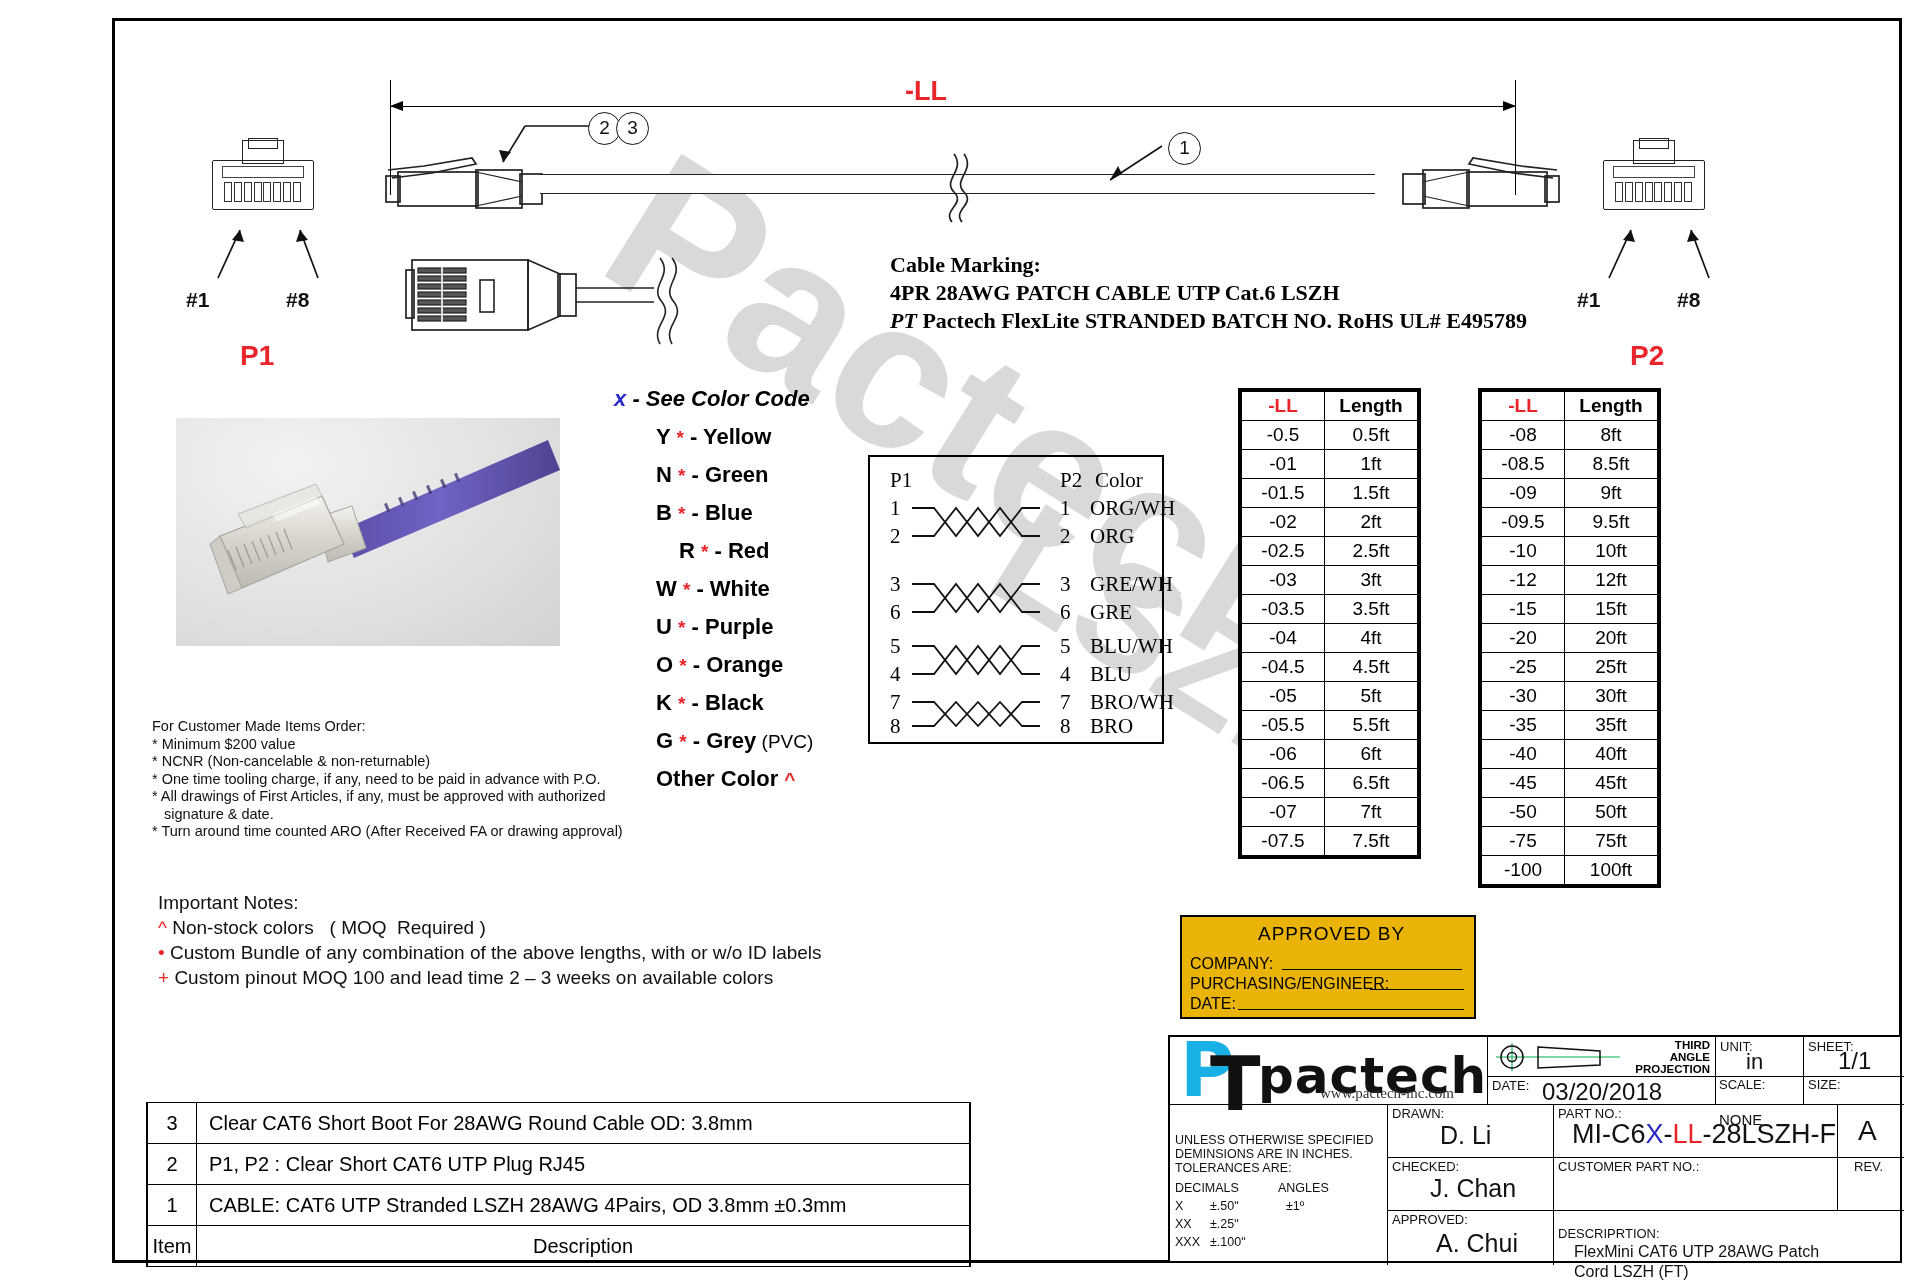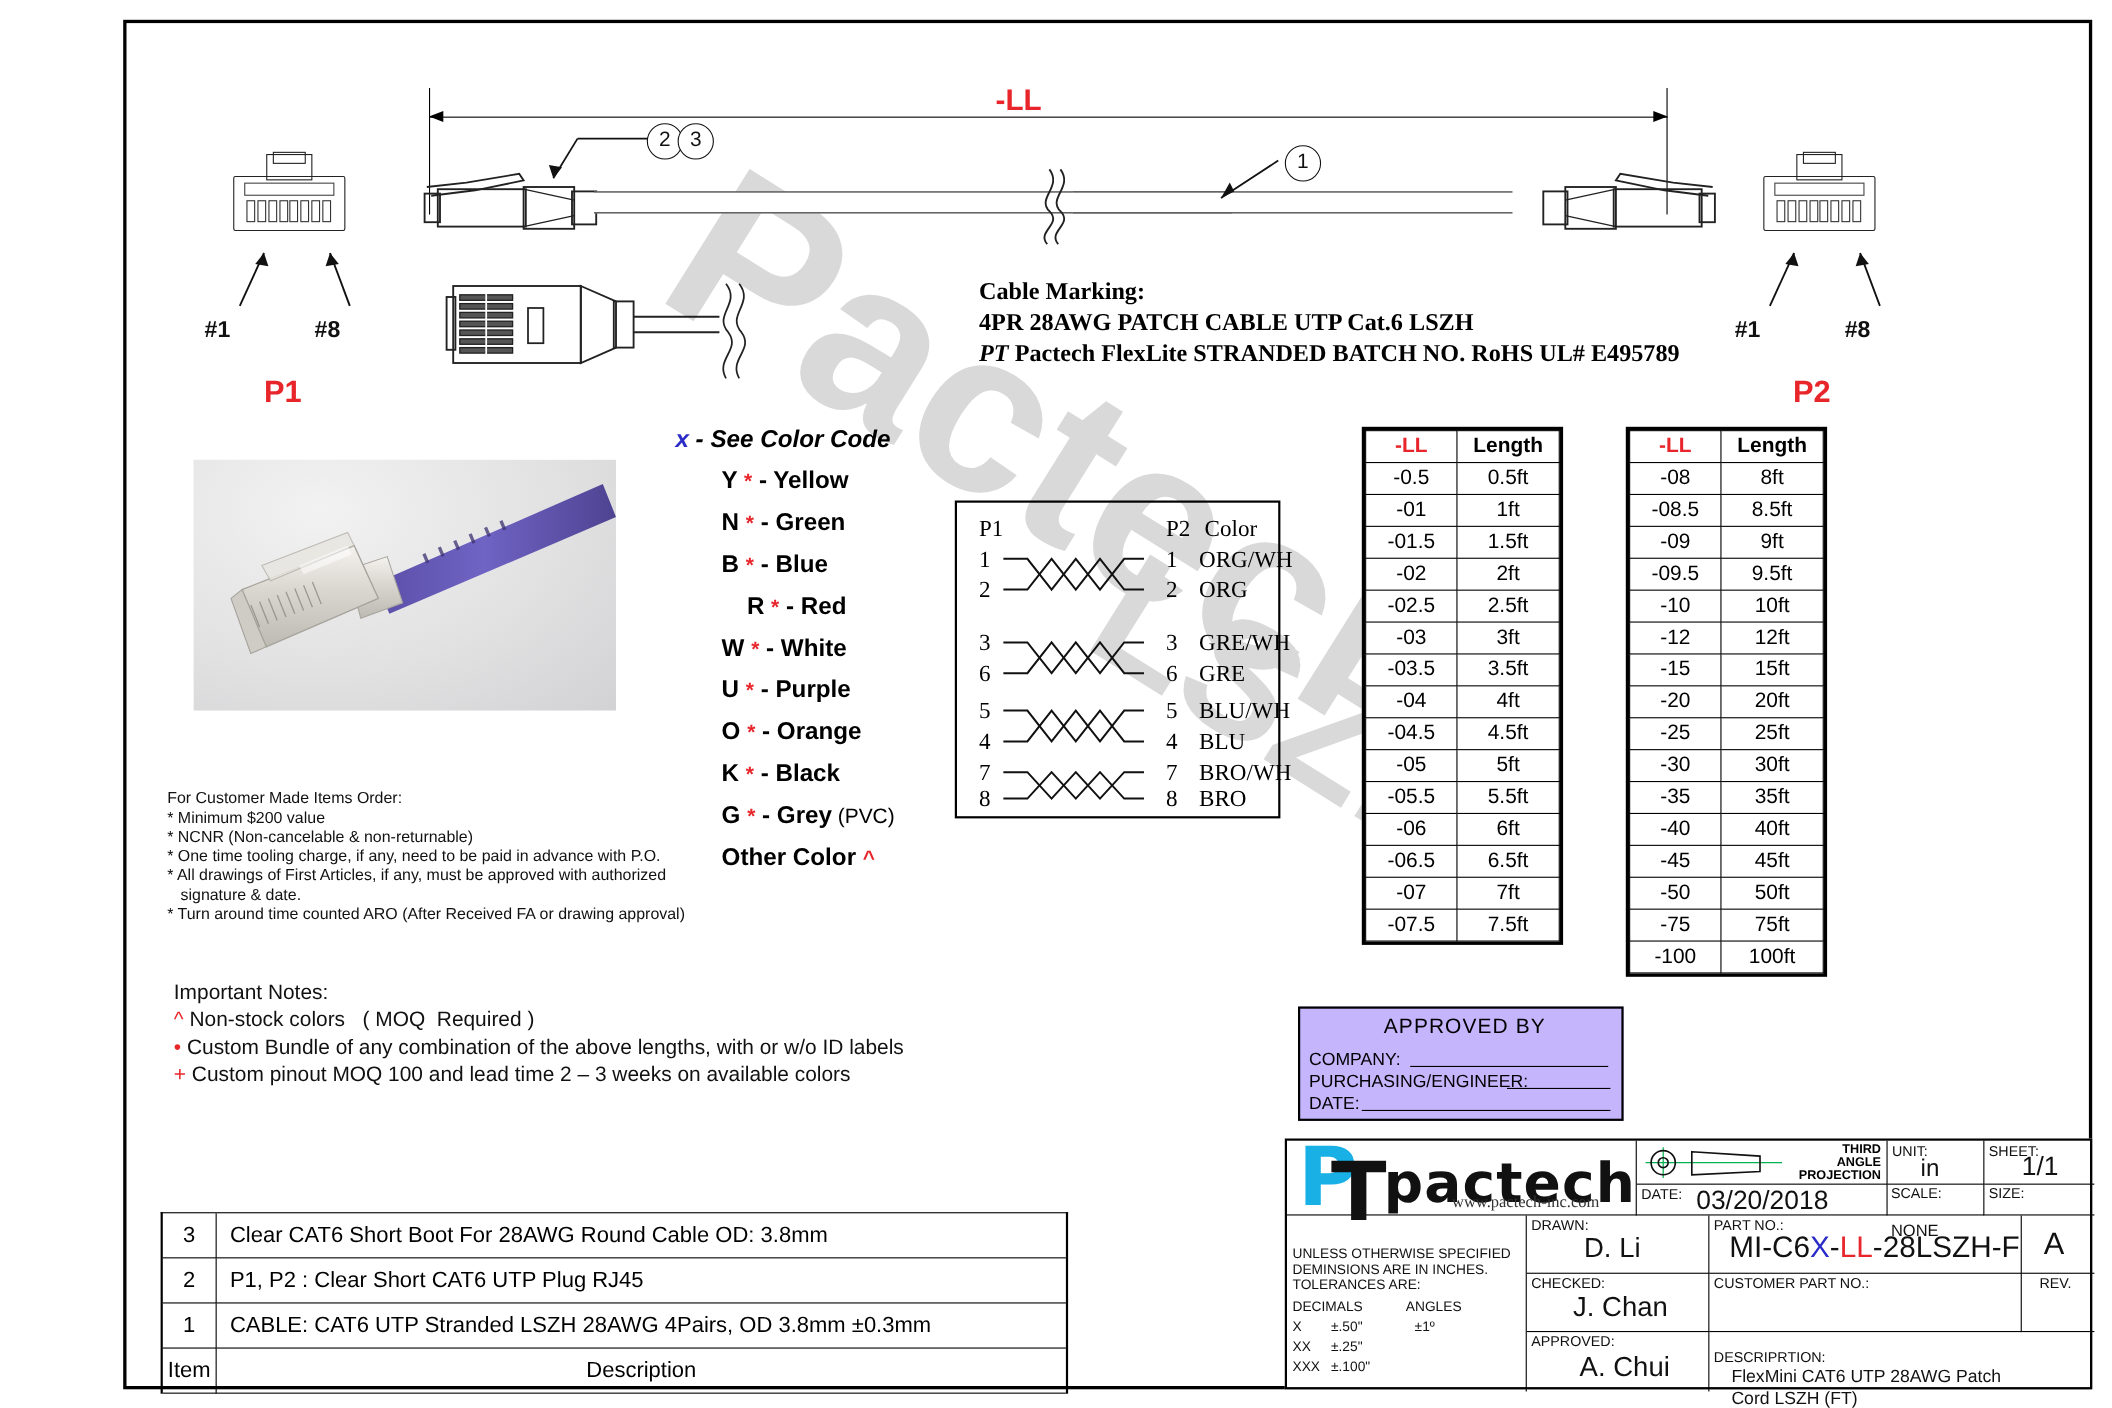--- a/index.html
+++ b/index.html
@@ -44,21 +44,21 @@
 
   
   .cc{position:absolute;font-weight:bold;font-size:22px;color:#000;white-space:nowrap;}
   .cc .st{color:#e8252a;font-size:19px;}
 
   
   .noteblk{position:absolute;font-size:14.5px;line-height:17.5px;color:#111;}
   .impblk{position:absolute;font-size:19px;line-height:25px;color:#111;}
 
   
-  .apbox{position:absolute;border:2.5px solid #000;background:#c4b5fd;}
+  .apbox{position:absolute;border:2.5px solid #000;background:#eab308;}
   .apline{position:absolute;border-bottom:1.8px solid #000;}
 
   
   .tb{position:absolute;border:2.5px solid #000;background:#fff;box-sizing:border-box;}
   .tbcell{position:absolute;box-sizing:border-box;border-right:1.8px solid #000;border-bottom:1.8px solid #000;}
   .lbl{position:absolute;font-size:13px;color:#111;white-space:nowrap;}
   .val{position:absolute;font-size:25px;color:#111;white-space:nowrap;}
 
   
   .itb{position:absolute;border-left:2px solid #000;border-right:2px solid #000;border-top:1.6px solid #000;}

